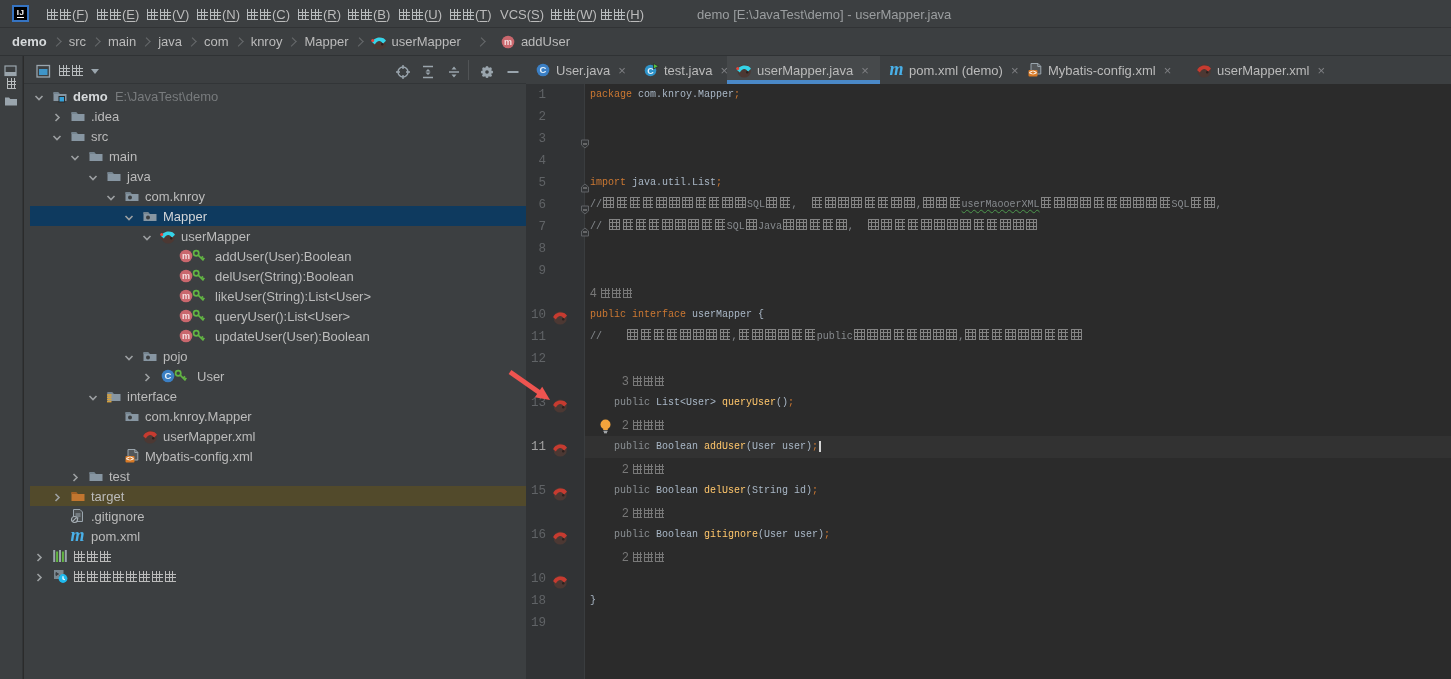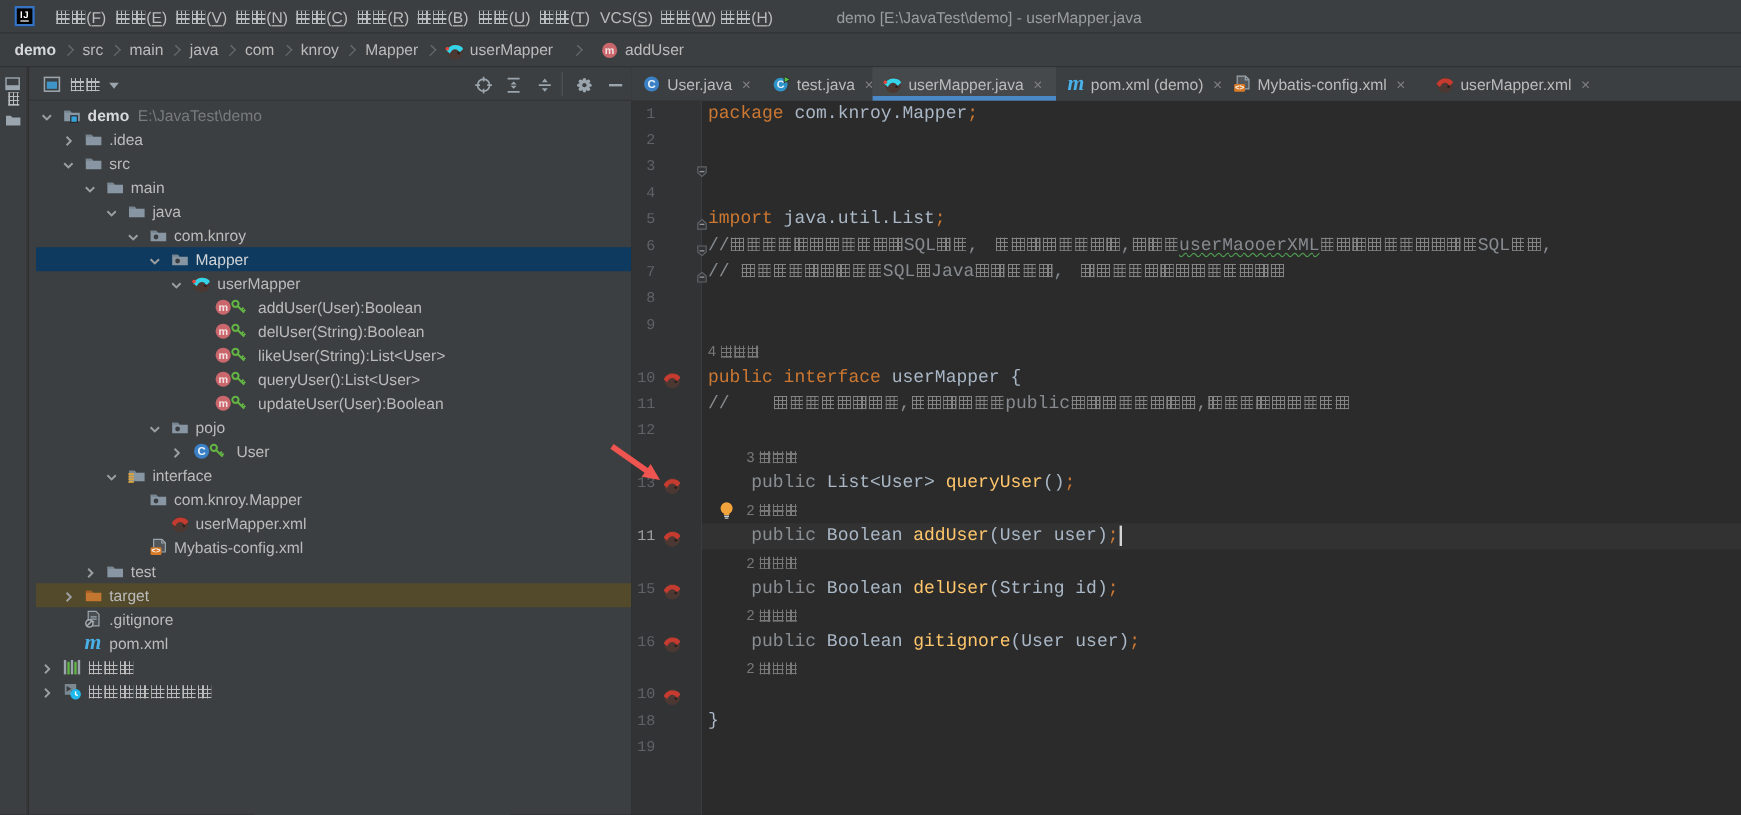--- a/index.html
+++ b/index.html
@@ -40,21 +40,21 @@
 #editor{left:526px;top:56px;width:925px;height:623px;background:#2b2b2b}
 #tabs{position:absolute;left:0;top:0;width:925px;height:28px;background:#3c3f41;display:flex}
 .tab{height:28px;display:flex;align-items:center;padding:0 0 0 9px;font-size:13px;color:#bbbbbb;position:relative;flex:0 0 auto;white-space:nowrap;overflow:hidden}
 .tab .x{margin-left:auto;margin-right:6px;font-size:12px}
 .tab .x{color:#7f8084;margin-left:8px;font-size:13px}
 .tab.on{background:#46494b}
 .tab.on:after{content:"";position:absolute;left:0;bottom:0;width:100%;height:4px;background:#4a88c7}
 .tab svg{margin-right:5px}
 #gutter{position:absolute;left:0;top:28px;width:59px;height:595px;background:#313335;border-right:1px solid #3a3d3f}
 .ln{position:absolute;width:20px;text-align:right;font-family:"Liberation Mono",monospace;font-size:12.5px;color:#606366}
-.code{position:absolute;left:64px;font-family:"Liberation Mono",monospace;font-size:15px;color:#a9b7c6;white-space:pre}
+.code{position:absolute;left:64px;font-family:"Liberation Mono",monospace;font-size:10px;color:#a9b7c6;white-space:pre}
 .kw{color:#cc7832}.mt{color:#ffc66b}.cm{color:#878b8f}.gp{color:#8a8f93}.sc{color:#cc7832}
 .hintr{position:absolute;left:64px;font-size:12px;color:#787878}
 .caretrow{position:absolute;left:0;width:925px;height:22px;background:#323232}
 .wavy{text-decoration:underline wavy #4e9a4e 1px;text-underline-offset:2px}
 .fwc{display:inline-block;width:13px}
 
 </style></head><body>
 <div id="root">
 <div class="abs" id="menubar"></div>
 <div id="logo">IJ<i></i></div>

